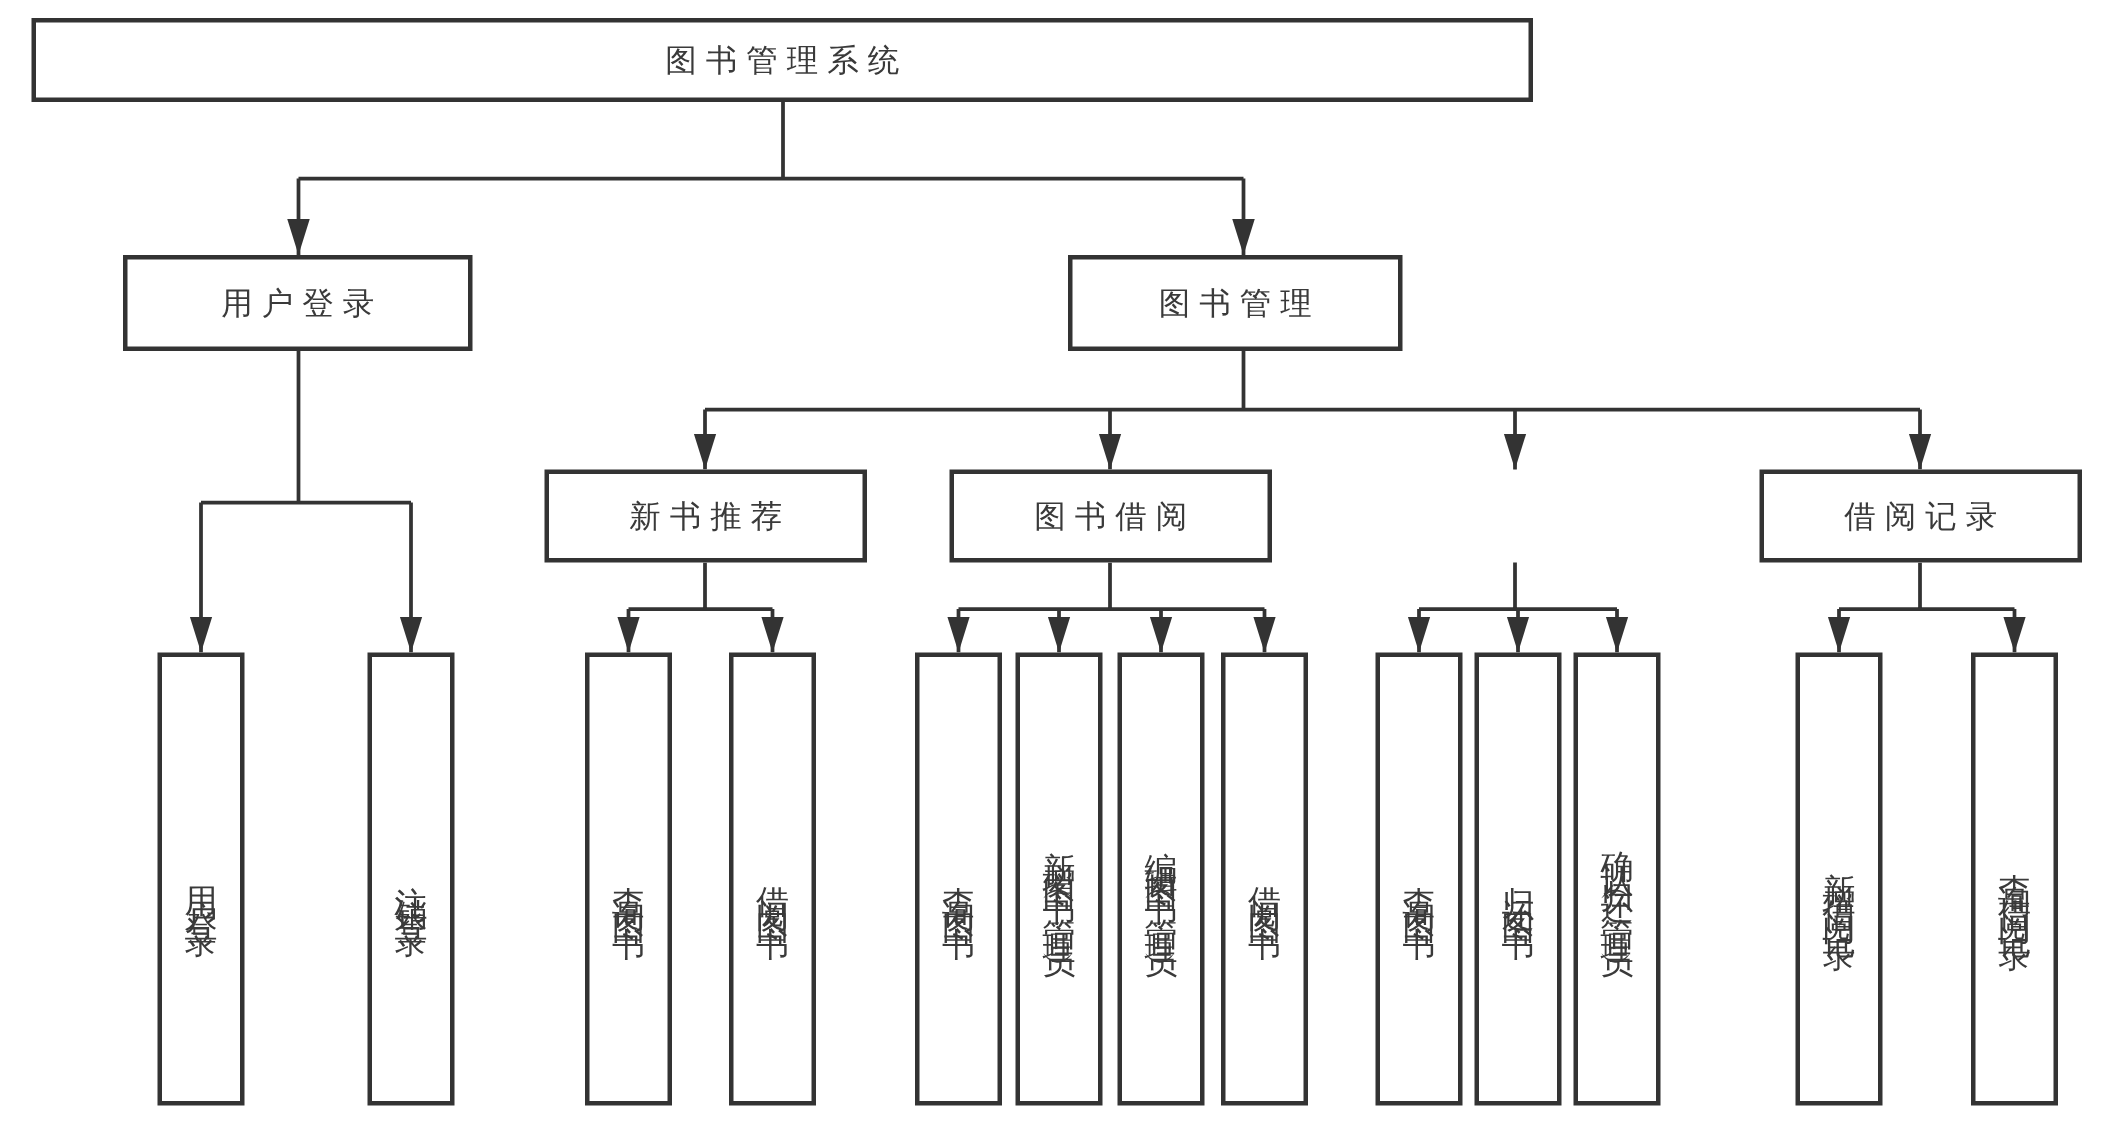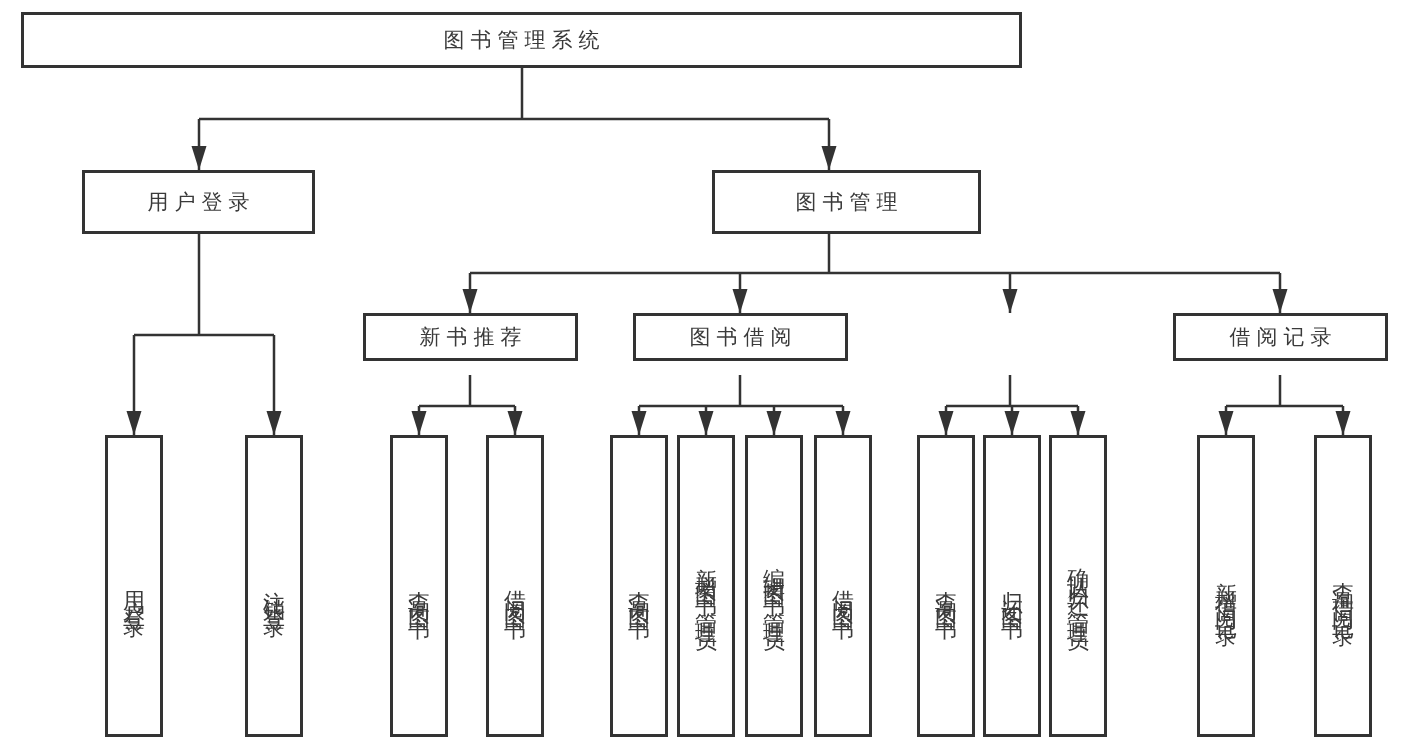--- a/index.html
+++ b/index.html
@@ -24,21 +24,21 @@
     box-sizing:border-box;
     border:3px solid var(--line);
     background:#ffffff;
     display:flex;align-items:center;justify-content:center;
     color:var(--text);
   }
   .h-box{font-size:21px;letter-spacing:6px;}
   .h-box .label{margin-right:-6px;white-space:nowrap;}
   .root-box{left:21px;top:12px;width:1001px;height:56px;}
   .l2-box{top:170px;height:64px;}
-  .l3-box{top:313px;height:48px;width:215px;}
+  .l3-box{top:313px;height:62px;width:215px;}
   .leaf{top:435px;width:58px;height:302px;}
   .leaf .v-label{
     writing-mode:vertical-rl;
     text-orientation:mixed;
     font-size:22px;
     letter-spacing:9px;
     margin-bottom:-9px;
     line-height:1;
     white-space:nowrap;
   }
@@ -101,21 +101,21 @@
     <line class="connector" x1="1343" y1="406" x2="1343" y2="435" marker-end="url(#arrowhead)"></line>
   </svg>
 
   <div class="box h-box root-box">
     <span class="label">图书管理系统</span>
   </div>
 
   <div class="box h-box l2-box" style="left:82px;width:233px;">
     <span class="label">用户登录</span>
   </div>
-  <div class="box h-box l2-box" style="left:712px;width:269px;">
+  <div class="box h-box l2-box" style="left:712px;width:223px;">
     <span class="label">图书管理</span>
   </div>
 
   <div class="box h-box l3-box" style="left:363px;">
     <span class="label">新书推荐</span>
   </div>
   <div class="box h-box l3-box" style="left:633px;justify-content:center;">
     <span class="label">图书借阅</span>
   </div>
   <div class="box h-box l3-box" style="left:1173px;">

